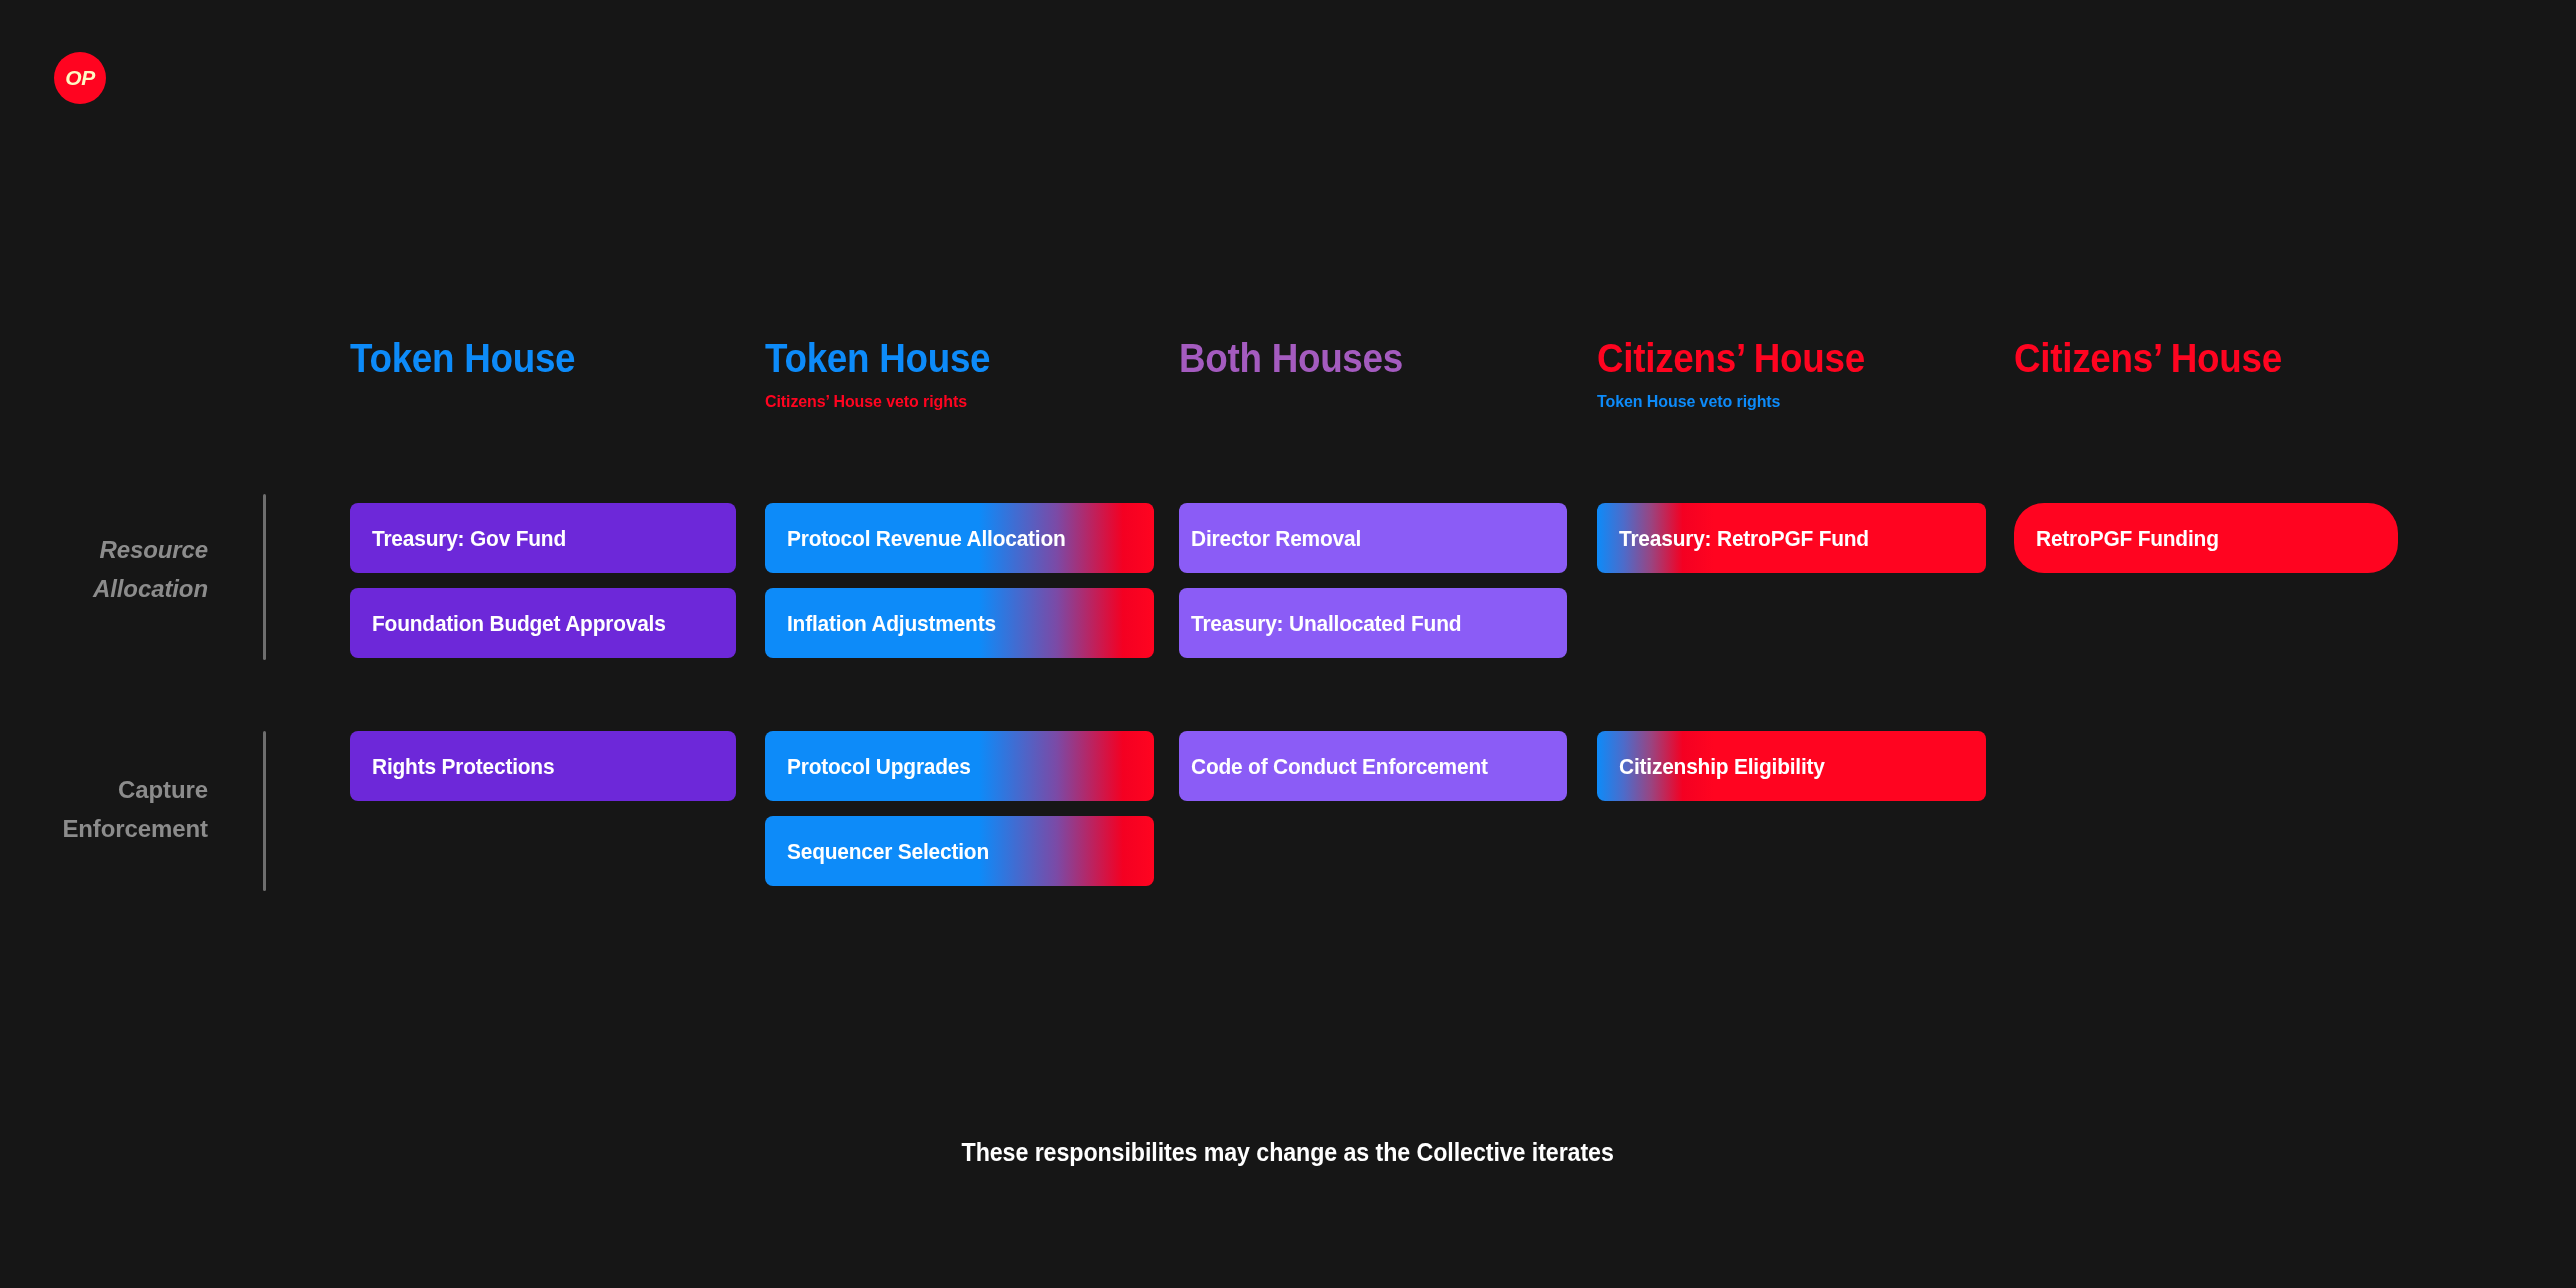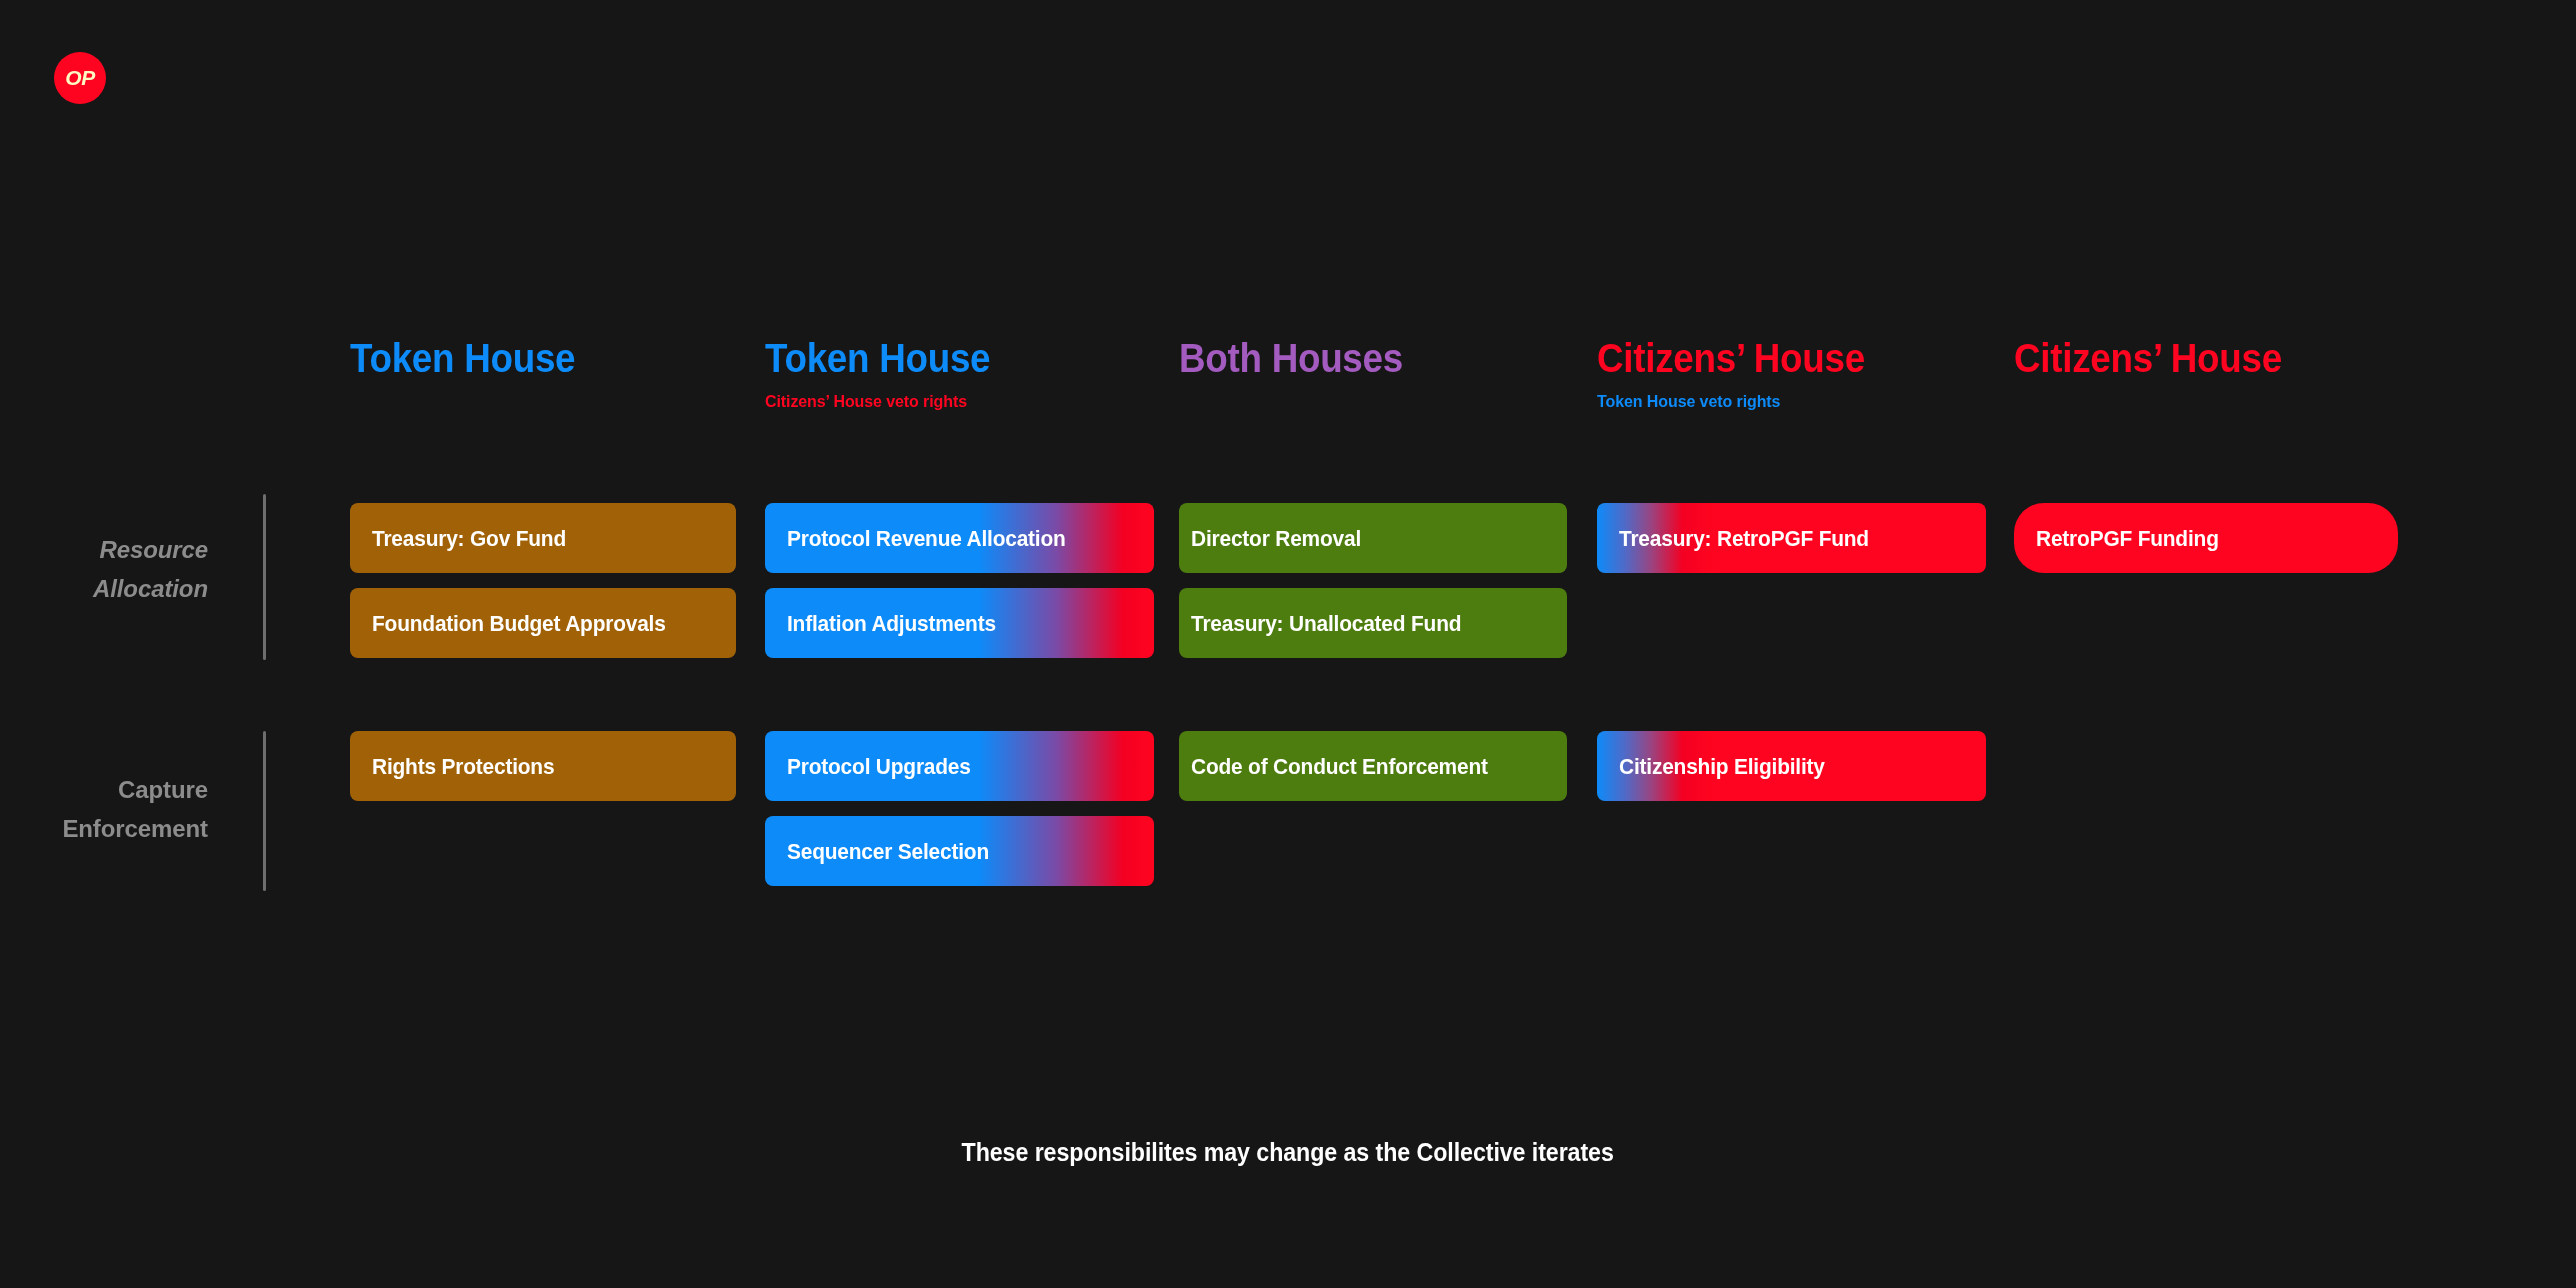--- a/index.html
+++ b/index.html
@@ -117,22 +117,22 @@
     line-height: 27px;
     letter-spacing: -0.2px;
     white-space: nowrap;
     overflow: hidden;
     text-overflow: ellipsis;
     transform: scaleX(0.95);
     transform-origin: left center;
     width: 100%;
   }
 
-  .fill-blue      { background: #a16207; }
-  .fill-purple    { background: #4d7c0f; padding-left: 12px; }
+  .fill-blue      { background: #6d28d9; }
+  .fill-purple    { background: #8b5cf6; padding-left: 12px; }
   .fill-red       { background: #FF0420; border-radius: 30px; }
   .fill-grad-blue { background: linear-gradient(90deg, #0D8BF9 0%, #0D8BF9 55%, #7B4AA6 75%, #F40022 92%, #FF0420 100%); }
   .fill-grad-red  { background: linear-gradient(90deg, #0D8BF9 0%, #4E6BC9 7%, #9A4480 14%, #F40022 22%, #FF0420 30%, #FF0420 100%); }
 
   
   .footer-note {
     position: absolute;
     top: 1137px;
     left: 0;
     width: 2576px;

